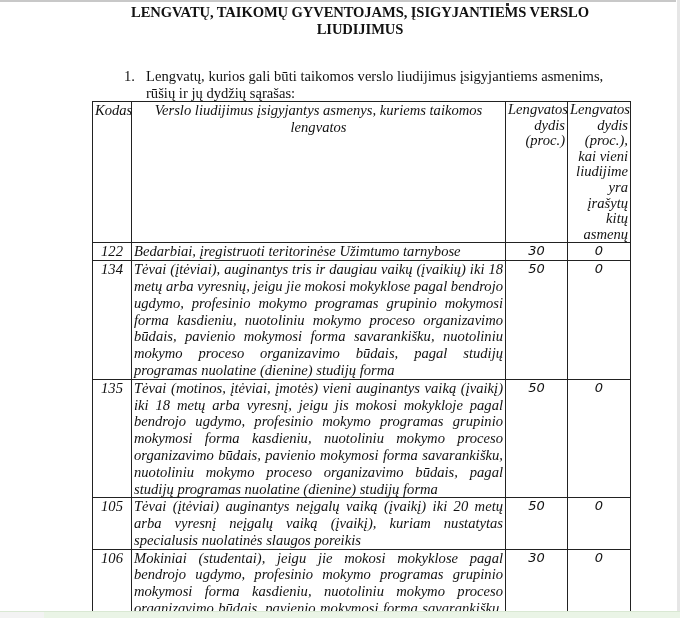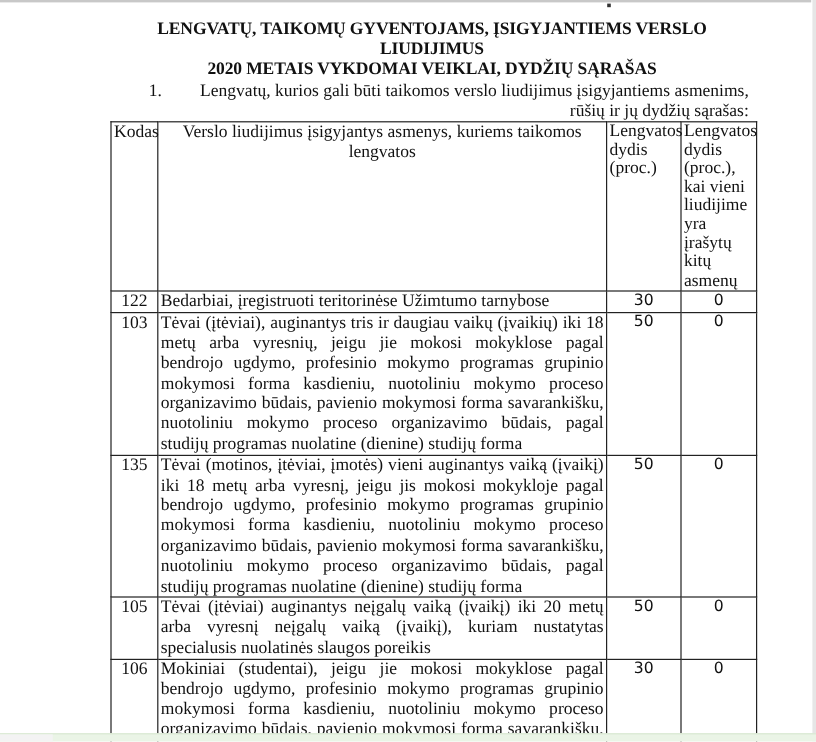--- a/index.html
+++ b/index.html
@@ -9,46 +9,46 @@
       font-family: "Liberation Serif", "DejaVu Serif", serif;
       color: #111;
     }
     .top-rule { position: absolute; left: 0; top: 0; width: 680px; height: 2px; background: #c8c8c8; }
     .top-dot { position: absolute; left: 506px; top: 3px; width: 3px; height: 3px; background: #333; }
     .right-edge { position: absolute; left: 677px; top: 0; width: 3px; height: 618px; background: #e6e6e6; }
     .page {
       position: absolute; left: 0; top: 0; width: 676px; height: 618px; overflow: hidden;
     }
     .title {
-      position: absolute; left: 90px; top: 16px; width: 540px;
+      position: absolute; left: 90px; top: 4px; width: 540px;
       text-align: center; font-weight: bold; font-size: 14.6px; line-height: 17px;
       letter-spacing: -0.1px;
     }
     .intro {
       position: absolute; left: 124px; top: 68px; width: 500px;
       font-size: 14.6px; line-height: 17px;
     }
     .intro .num { position: absolute; left: 0; top: 0; }
-    .intro .txt { display: block; padding-left: 22px; text-align: right; }
+    .intro .txt { display: block; padding-left: 22px; }
     table.list {
       position: absolute; left: 92px; top: 101px;
       border-collapse: collapse; table-layout: fixed;
       width: 538px;
       font-size: 14.6px; line-height: 16.8px;
     }
     table.list td, table.list th {
-      border: 1px solid #222; padding: 0 2px; vertical-align: top; font-weight: normal;
+      border: 1px solid #222; padding: 0 2px; vertical-align: top; font-weight: normal; font-style: italic;
     }
     col.c-code { width: 39px; }
     col.c-desc { width: 374px; }
     col.c-p1 { width: 62px; }
     col.c-p2 { width: 63px; }
     th.h-code { vertical-align: middle; text-align: center; padding: 0; }
     th.h-desc { text-align: center; padding-top: 1px; vertical-align: top; margin-top: 27px; }
-    th.h-p { text-align: left; padding: 0 1px; line-height: 15.6px; margin-left: 20px; }
+    th.h-p { text-align: right; padding: 0 1px; line-height: 15.6px; margin-left: 20px; }
     td.code { text-align: center; }
     td.desc { text-align: justify; }
     td.num {
       text-align: center;
       font-family: "DejaVu Sans", "Liberation Sans", sans-serif;
       font-size: 13px;
     }
     tr.row-head th { height: 110px; }
     .bottom-band {
       position: absolute; left: 0; top: 611px; width: 680px; height: 7px;
@@ -60,21 +60,20 @@
   </style>
 </head>
 <body>
 
 <div class="page">
   <div class="top-rule"></div>
   <div class="top-dot"></div>
 
   <div class="title">
     <div>LENGVATŲ, TAIKOMŲ GYVENTOJAMS, ĮSIGYJANTIEMS VERSLO LIUDIJIMUS</div>
-    <div>2020 METAIS VYKDOMAI VEIKLAI, DYDŽIŲ SĄRAŠAS</div>
   </div>
 
   <div class="intro">
     <span class="num">1.</span>
     <span class="txt">Lengvatų, kurios gali būti taikomos verslo liudijimus įsigyjantiems asmenims, rūšių ir jų dydžių sąrašas:</span>
   </div>
 
   <table class="list">
     <colgroup>
       <col class="c-code">
@@ -91,21 +90,21 @@
       </tr>
     </thead>
     <tbody>
       <tr>
         <td class="code">122</td>
         <td class="desc">Bedarbiai, įregistruoti teritorinėse Užimtumo tarnybose</td>
         <td class="num">30</td>
         <td class="num">0</td>
       </tr>
       <tr>
-        <td class="code">103</td>
+        <td class="code">134</td>
         <td class="desc">Tėvai (įtėviai), auginantys tris ir daugiau vaikų (įvaikių) iki 18 metų arba vyresnių, jeigu jie mokosi mokyklose pagal bendrojo ugdymo, profesinio mokymo programas grupinio mokymosi forma kasdieniu, nuotoliniu mokymo proceso organizavimo būdais, pavienio mokymosi forma savarankišku, nuotoliniu mokymo proceso organizavimo būdais, pagal studijų programas nuolatine (dienine) studijų forma</td>
         <td class="num">50</td>
         <td class="num">0</td>
       </tr>
       <tr>
         <td class="code">135</td>
         <td class="desc">Tėvai (motinos, įtėviai, įmotės) vieni auginantys vaiką (įvaikį) iki 18 metų arba vyresnį, jeigu jis mokosi mokykloje pagal bendrojo ugdymo, profesinio mokymo programas grupinio mokymosi forma kasdieniu, nuotoliniu mokymo proceso organizavimo būdais, pavienio mokymosi forma savarankišku, nuotoliniu mokymo proceso organizavimo būdais, pagal studijų programas nuolatine (dienine) studijų forma</td>
         <td class="num">50</td>
         <td class="num">0</td>
       </tr>

